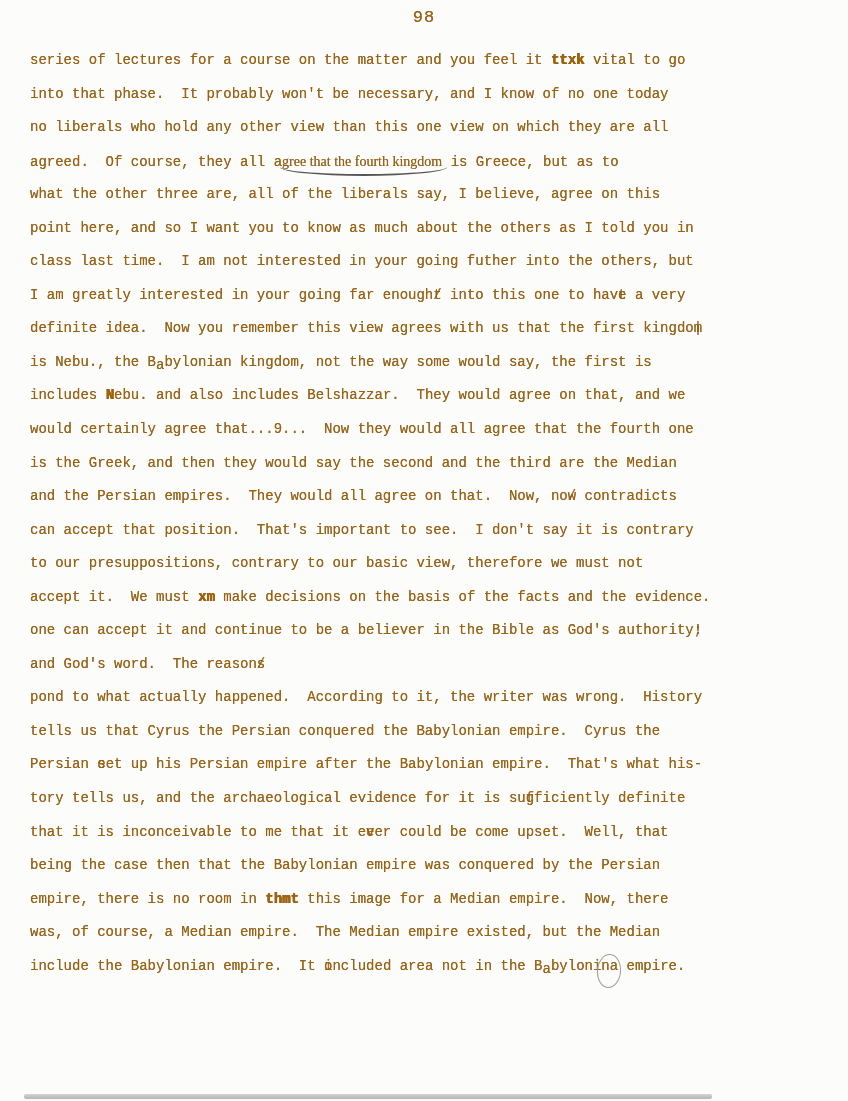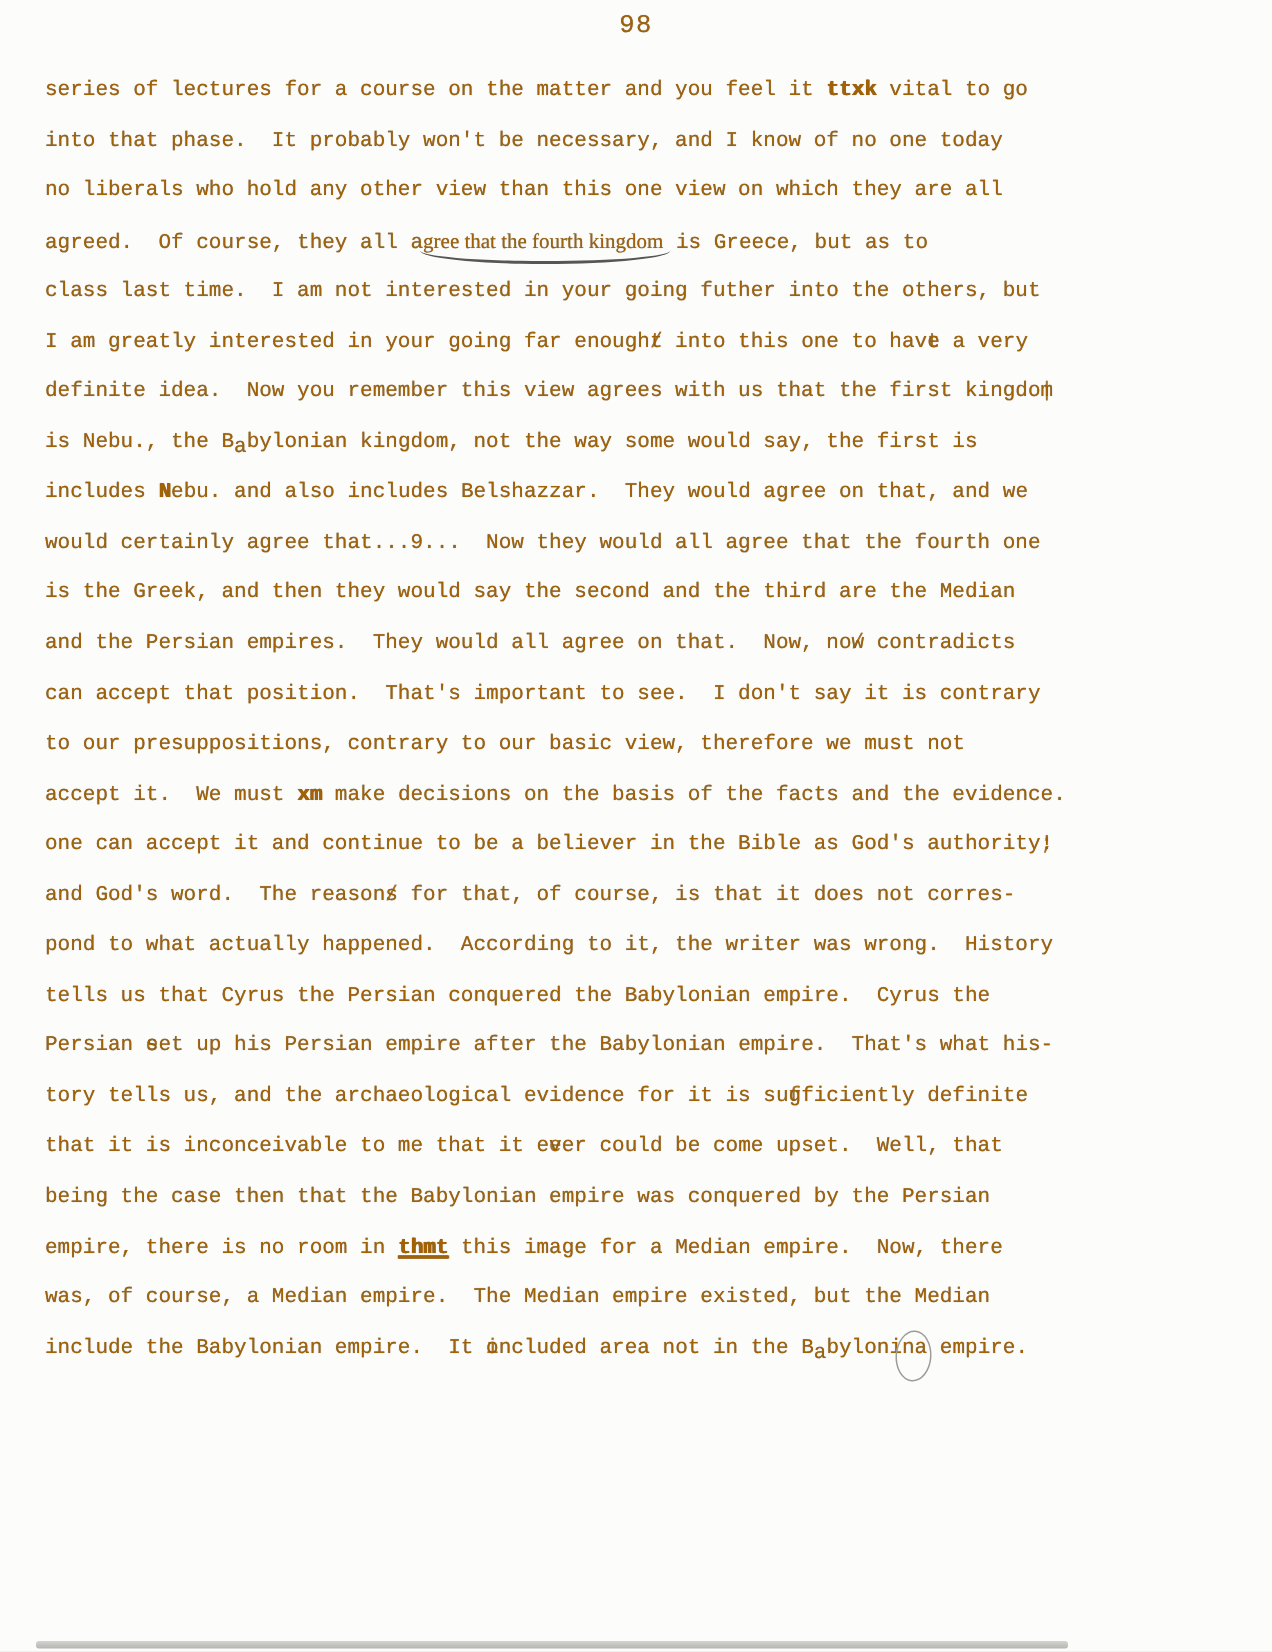--- a/index.html
+++ b/index.html
@@ -42,21 +42,20 @@
   }
   
   .seg-b {
     font-weight: bold;
     text-shadow: 0.6px 0 0 currentColor, 0 0 0.5px rgba(20,20,20,0.7);
   }
   
   .seg-bu {
     font-weight: bold;
     text-shadow: 0.6px 0 0 currentColor, 0 0 0.5px rgba(20,20,20,0.7);
-    text-decoration: underline;
     text-decoration-thickness: 1.5px;
     text-underline-offset: 2px;
     margin-top: 30px;
   }
   
   .seg-ov {
     position: relative;
     display: inline-block;
   }
   .seg-ov .ov-top {
@@ -116,33 +115,35 @@
 <body>
 
 <div class="page">
   <div class="page-number">98</div>
 
   <div class="text-block">
       <div class="line"><span class="seg-n">series of lectures for a course on the matter and you feel it </span><span class="seg-b">ttxk</span><span class="seg-n"> vital to go</span></div>
       <div class="line"><span class="seg-n">into that phase.  It probably won't be necessary, and I know of no one today</span></div>
       <div class="line"><span class="seg-n">no liberals who hold any other view than this one view on which they are all</span></div>
       <div class="line"><span class="seg-n">agreed.  Of course, they all a</span><span class="seg-u">gree that the fourth kingdom</span><span class="seg-n"> is Greece, but as to</span></div>
+      <div class="line"><span class="seg-n">what the other three are, all of the liberals say, I believe, agree on this</span></div>
+      <div class="line"><span class="seg-n">point here, and so I want you to know as much about the others as I told you in</span></div>
       <div class="line"><span class="seg-n">class last time.  I am not interested in your going futher into the others, but</span></div>
       <div class="line"><span class="seg-n">I am greatly interested in your going far enough</span><span class="seg-ov"><span>t</span><span class="ov-top">/</span></span><span class="seg-n"> into this one to hav</span><span class="seg-ov"><span>e</span><span class="ov-top">t</span></span><span class="seg-n"> a very</span></div>
       <div class="line"><span class="seg-n">definite idea.  Now you remember this view agrees with us that the first kingdo</span><span class="seg-ov"><span>m</span><span class="ov-top">|</span></span></div>
       <div class="line"><span class="seg-n">is Nebu., the B</span><span class="seg-sub">a</span><span class="seg-n">bylonian kingdom, not the way some would say, the first is</span></div>
       <div class="line"><span class="seg-n">includes </span><span class="seg-b">N</span><span class="seg-n">ebu. and also includes Belshazzar.  They would agree on that, and we</span></div>
       <div class="line"><span class="seg-n">would certainly agree that...9...  Now they would all agree that the fourth one</span></div>
       <div class="line"><span class="seg-n">is the Greek, and then they would say the second and the third are the Median</span></div>
       <div class="line"><span class="seg-n">and the Persian empires.  They would all agree on that.  Now, no</span><span class="seg-ov"><span>w</span><span class="ov-top">/</span></span><span class="seg-n"> contradicts</span></div>
       <div class="line"><span class="seg-n">can accept that position.  That's important to see.  I don't say it is contrary</span></div>
       <div class="line"><span class="seg-n">to our presuppositions, contrary to our basic view, therefore we must not</span></div>
       <div class="line"><span class="seg-n">accept it.  We must </span><span class="seg-b">xm</span><span class="seg-n"> make decisions on the basis of the facts and the evidence.</span></div>
       <div class="line"><span class="seg-n">one can accept it and continue to be a believer in the Bible as God's authority</span><span class="seg-ov"><span>!</span><span class="ov-top">;</span></span></div>
-      <div class="line"><span class="seg-n">and God's word.  The reason</span><span class="seg-ov"><span>s</span><span class="ov-top">/</span></span><span class="seg-n"> for that, of course, is that it does not corres-</span></div>
+      <div class="line"><span class="seg-n">and God's word.  The reason</span><span class="seg-ov"><span>s</span><span class="ov-top">/</span></span></div>
       <div class="line"><span class="seg-n">pond to what actually happened.  According to it, the writer was wrong.  History</span></div>
       <div class="line"><span class="seg-n">tells us that Cyrus the Persian conquered the Babylonian empire.  Cyrus the</span></div>
       <div class="line"><span class="seg-n">Persian </span><span class="seg-ov"><span>s</span><span class="ov-top">e</span></span><span class="seg-n">et up his Persian empire after the Babylonian empire.  That's what his-</span></div>
       <div class="line"><span class="seg-n">tory tells us, and the archaeological evidence for it is su</span><span class="seg-ov"><span>g</span><span class="ov-top">f</span></span><span class="seg-n">ficiently definite</span></div>
       <div class="line"><span class="seg-n">that it is inconceivable to me that it e</span><span class="seg-ov"><span>v</span><span class="ov-top">e</span></span><span class="seg-n">er could be come upset.  Well, that</span></div>
       <div class="line"><span class="seg-n">being the case then that the Babylonian empire was conquered by the Persian</span></div>
       <div class="line"><span class="seg-n">empire, there is no room in </span><span class="seg-bu">thmt</span><span class="seg-n"> this image for a Median empire.  Now, there</span></div>
       <div class="line"><span class="seg-n">was, of course, a Median empire.  The Median empire existed, but the Median</span></div>
       <div class="line"><span class="seg-n">include the Babylonian empire.  It </span><span class="seg-ov"><span>o</span><span class="ov-top">i</span></span><span class="seg-n">ncluded area not in the B</span><span class="seg-sub">a</span><span class="seg-n">byloni</span><span class="seg-circ">na</span><span class="seg-n"> empire.</span></div>
     </div>

